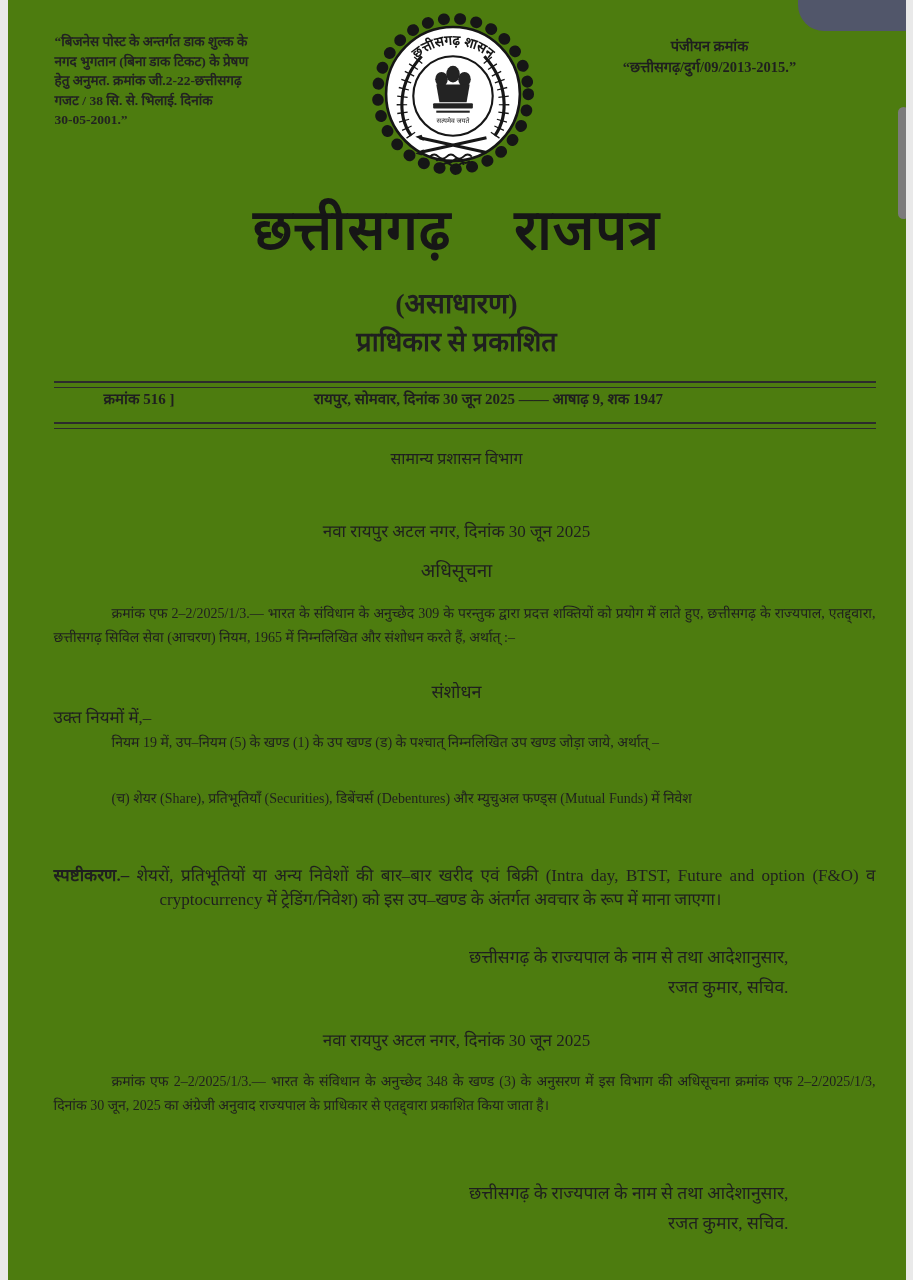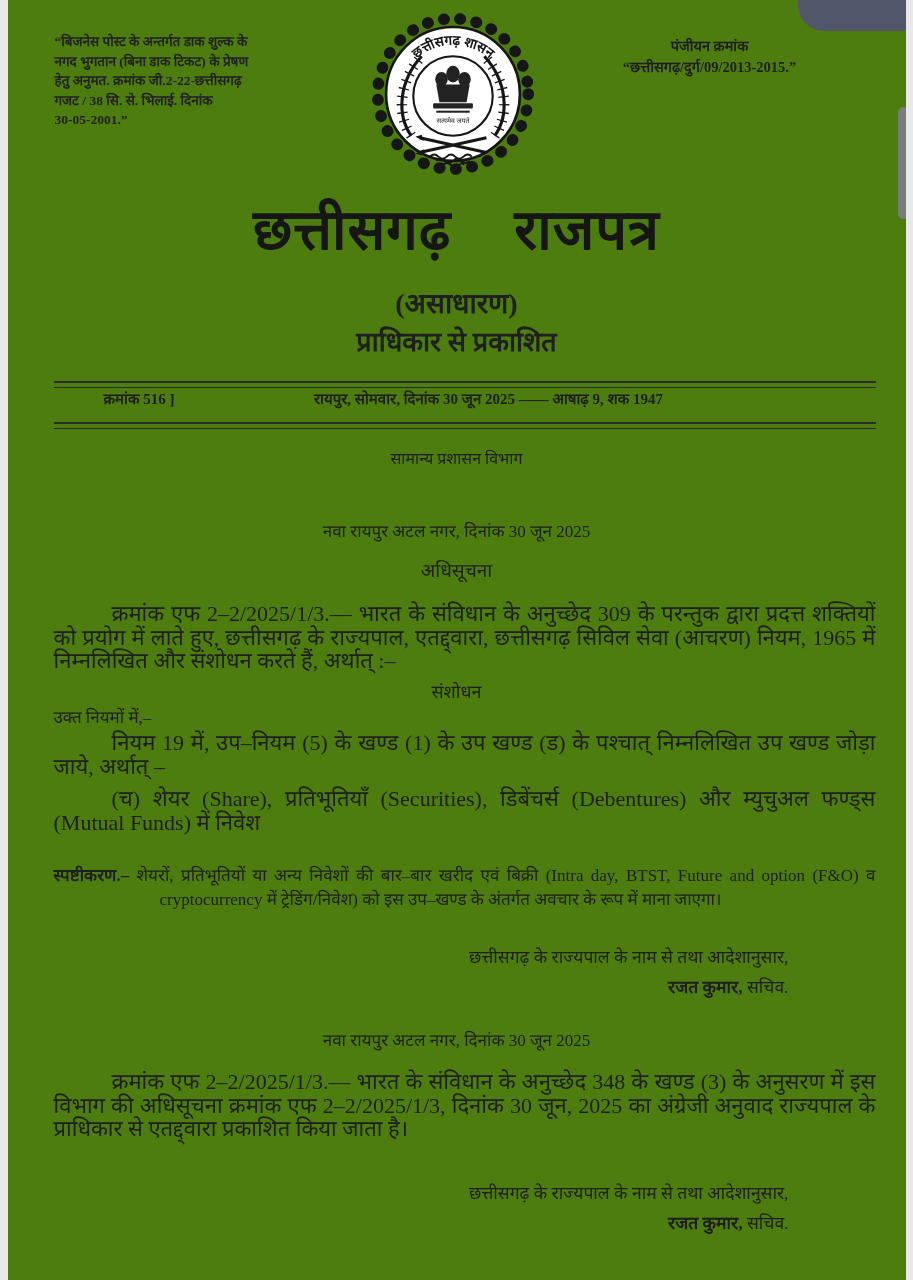--- a/index.html
+++ b/index.html
@@ -67,21 +67,21 @@
   .c-line{left:0;width:100%;text-align:center;}
   .department{top:445px;font-size:16px;line-height:27px;}
   .address{top:472px;font-size:20px;line-height:26px;}
   .dateline1{top:519px;font-size:17px;}
   .notification-heading{top:557px;font-size:19px;}
   .amendment-heading{top:679px;font-size:18px;}
 
   
   .para{
     left:46px;width:822px;
-    font-size:22px;line-height:23.5px;text-align:justify;
+    font-size:14px;line-height:23.5px;text-align:justify;
     text-indent:58px;
   }
   .para1{top:602px;}
   .in-rules{top:705px;left:46px;font-size:17px;}
   .para2{top:731px;}
   .para3{top:787px;}
   .explanation{
     top:864px;left:46px;width:822px;
     font-size:17px;line-height:24px;text-align:justify;
     padding-left:106px;text-indent:-106px;box-sizing:border-box;
@@ -90,21 +90,21 @@
   .para4{top:1070px;}
   .dateline2{top:1028px;font-size:17px;}
 
   
   .signature{
     right:117px;width:480px;text-align:right;
     font-size:17.5px;line-height:30px;
   }
   .sig1{top:942px;}
   .sig2{top:1178px;}
-  .sig-name{font-weight:bold;}
+  .sig-name{font-weight:normal;}
 </style>
 </head>
 <body>
 
 <div class="page">
 
   <div class="abs corner-overlay"></div>
   <div class="abs scrollbar-thumb"></div>
 
   <div class="abs postal-note">

